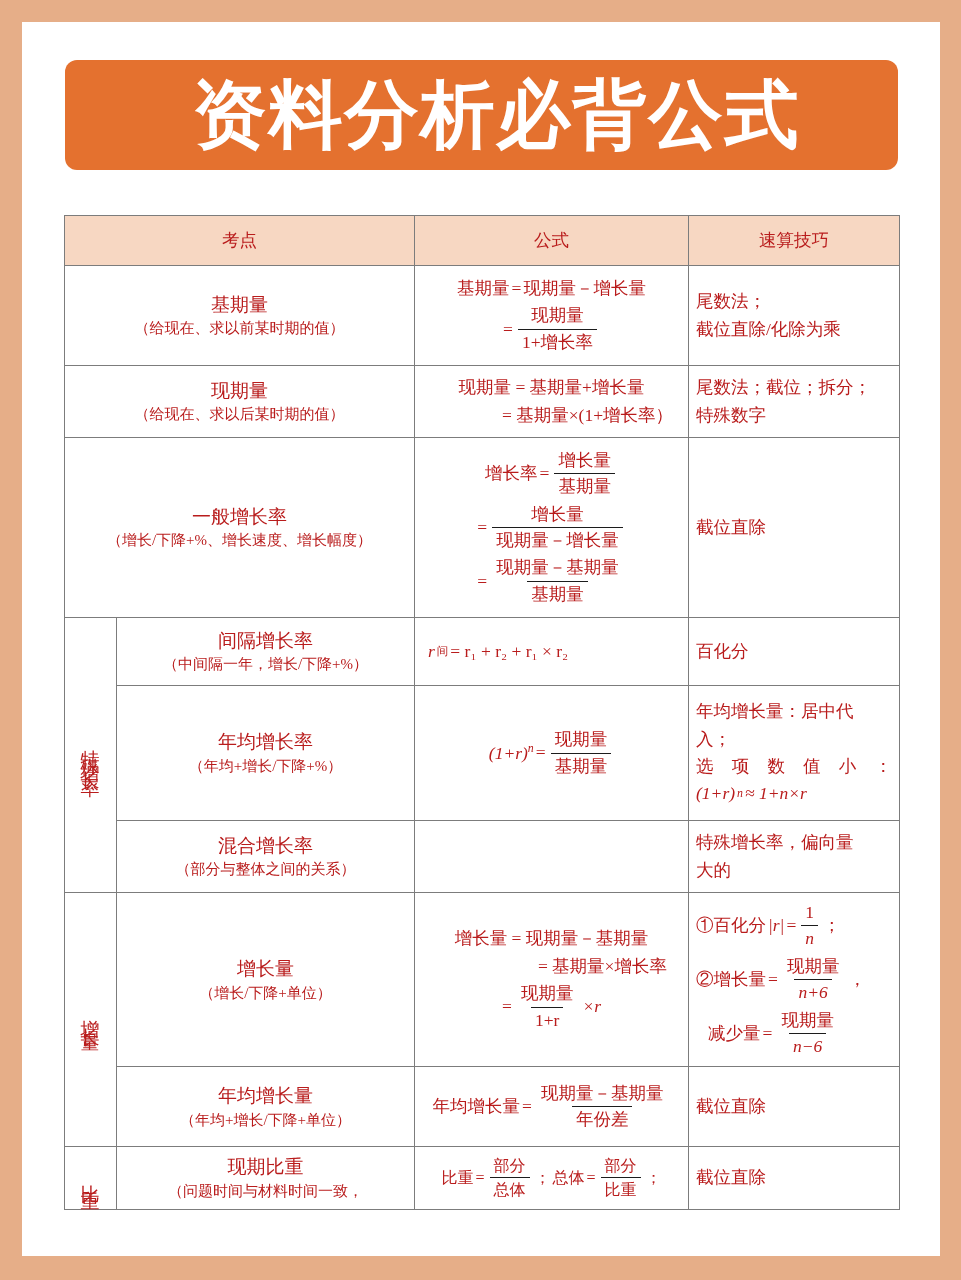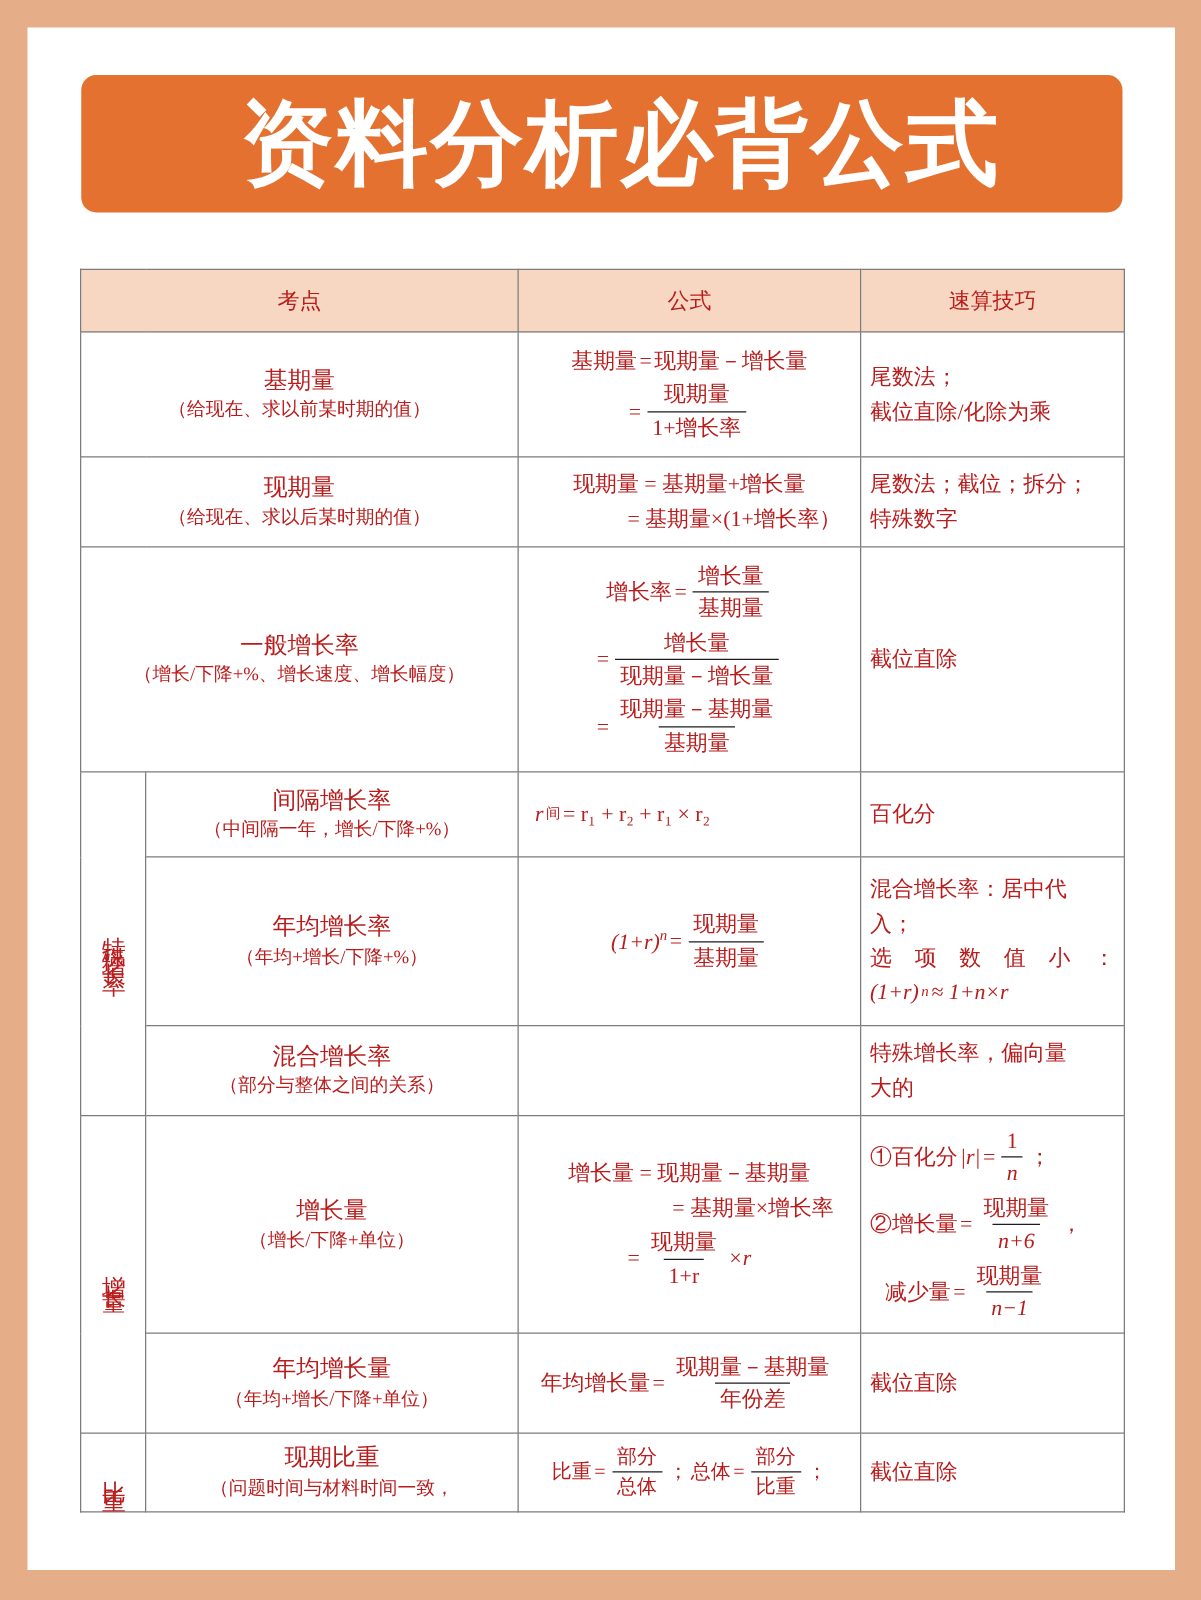--- a/index.html
+++ b/index.html
@@ -256,21 +256,21 @@
             <div class="mrow">
               <span><span class="it">(1+r)</span><sup class="sp">n</sup></span>
               <span>=</span>
               <span class="frac">
                 <span class="num">现期量</span>
                 <span class="den">基期量</span>
               </span>
             </div>
           </td>
           <td class="cell-trick">
-            <div class="tline">混合增长率：居中代</div>
+            <div class="tline">年均增长量：居中代</div>
             <div class="tline">入；</div>
             <div class="tline" style="text-align:justify;text-align-last:justify;">选项数值小：</div>
             <div class="tline mrow left">
               <span class="it">(1+r)</span>
                 <sup class="sp">n</sup>
               <span class="it">≈ 1+n×r</span>
             </div>
           </td>
         </tr>
 
@@ -324,21 +324,21 @@
                 <span class="num">现期量</span>
                 <span class="den it">n+6</span>
               </span>
               <span>，</span>
             </div>
             <div class="mrow left" style="padding-left:12px;">
               <span>减少量</span>
               <span>=</span>
               <span class="frac">
                 <span class="num">现期量</span>
-                <span class="den it">n−1</span>
+                <span class="den it">n−6</span>
               </span>
             </div>
           </td>
         </tr>
 
         <tr style="height:80px;">
           <td class="cell-point">
             <div class="main">年均增长量</div>
             <div class="sub">（年均+增长/下降+单位）</div>
           </td>

